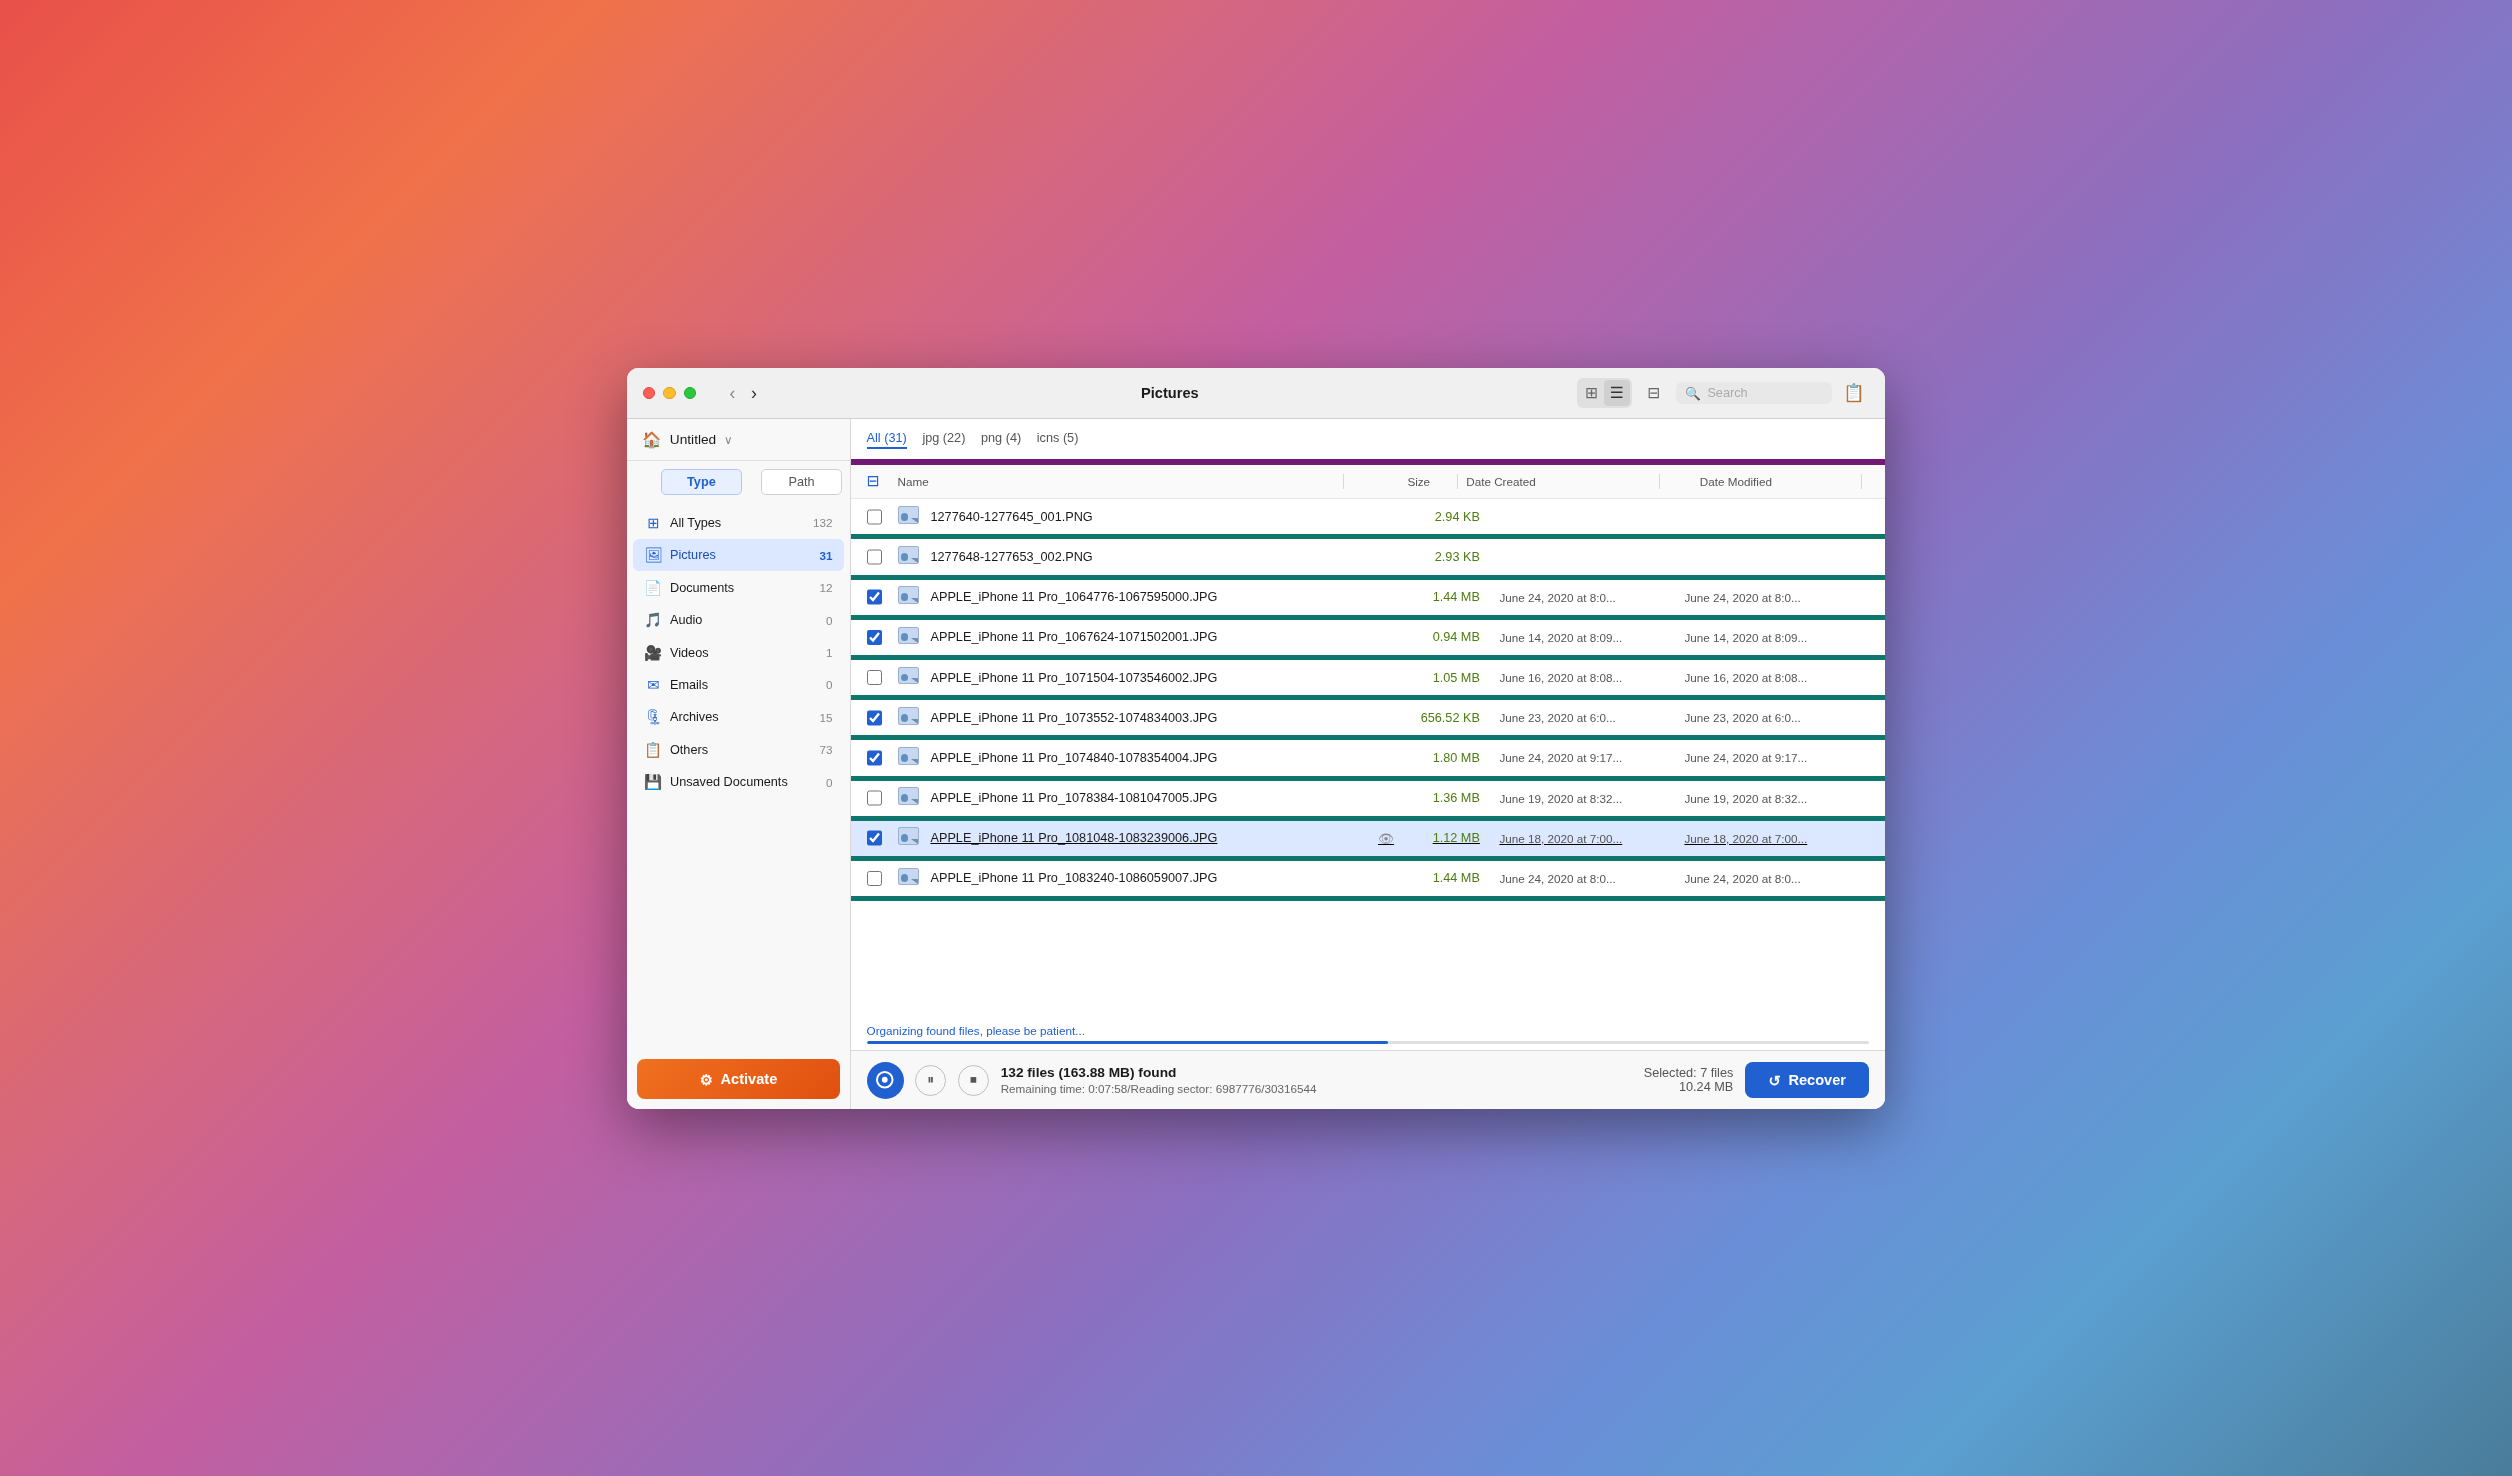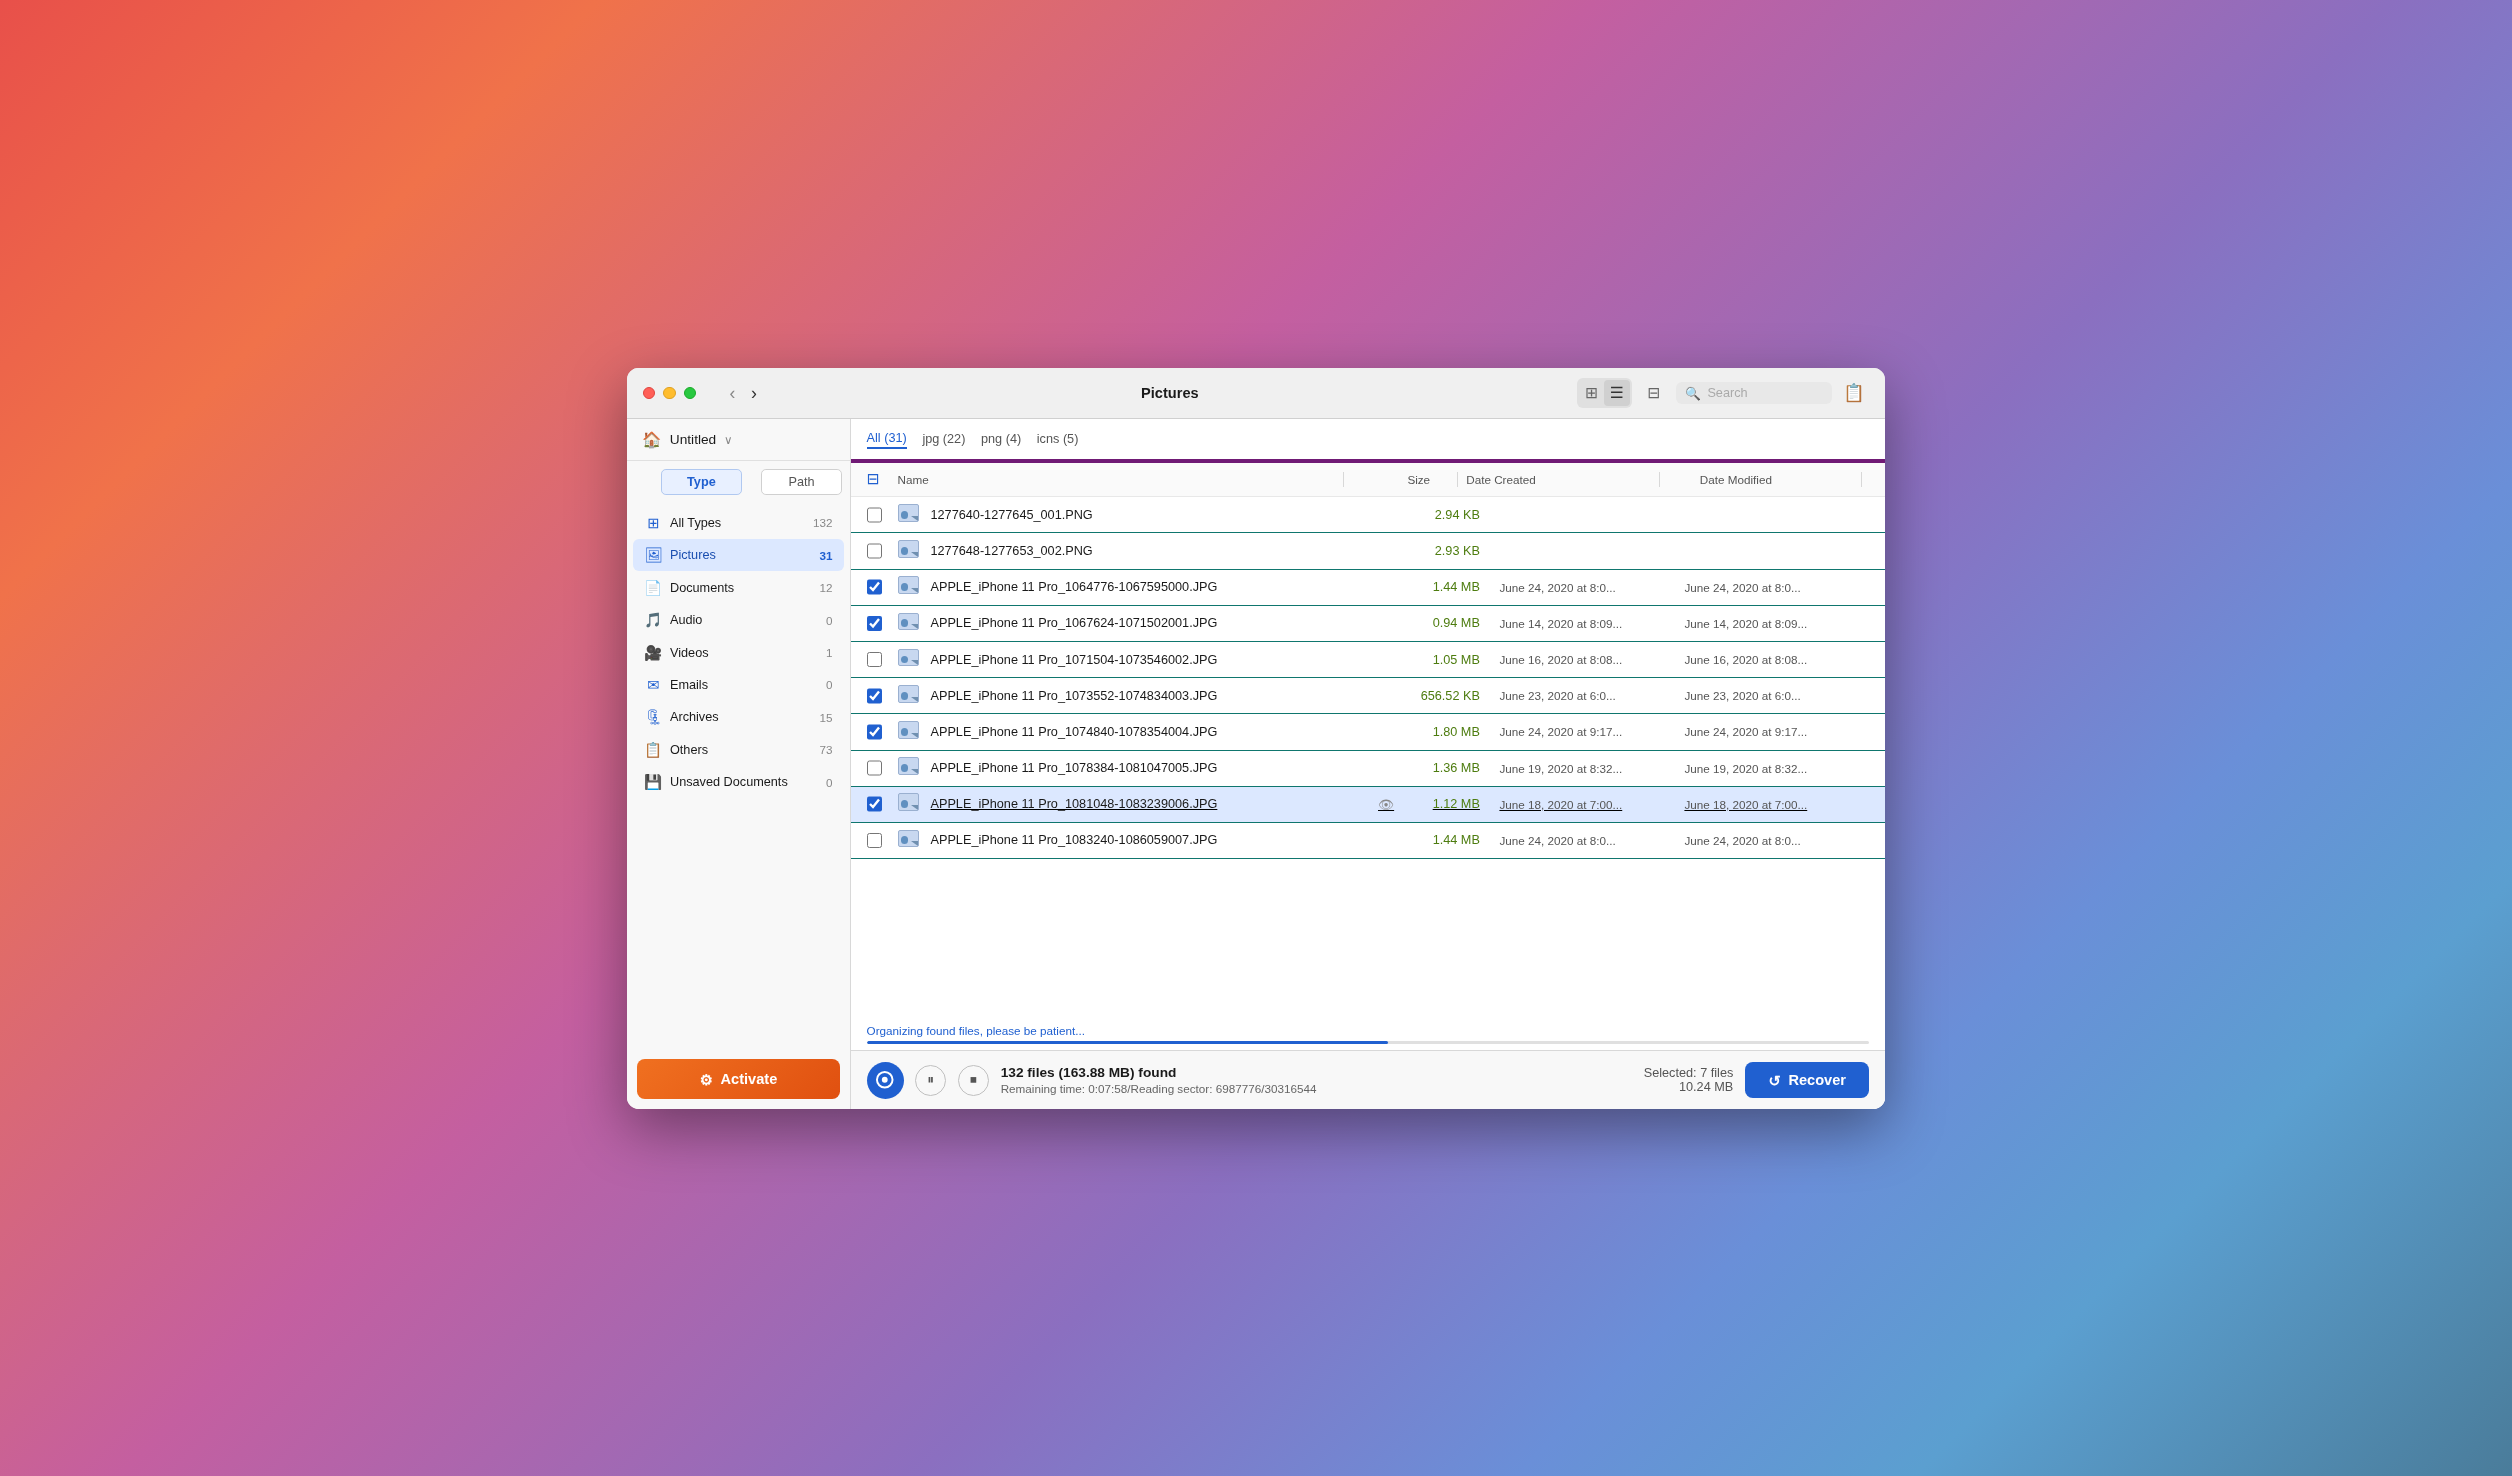--- a/index.html
+++ b/index.html
@@ -221,23 +221,22 @@
       flex: 1;
       display: flex;
       flex-direction: column;
       overflow: hidden;
       background: #fff;
     }
     .file-tabs {
       padding: 9.8px 15.6px;
       display: flex;
       gap: 15.6px;
-      border-bottom: 4px solid #701a75;
-      flex-shrink: 0;
-      align-items: center;
+      border-bottom: 6px solid #701a75;
+      flex-shrink: 0;
     }
     .file-tab {
       font-size: 12.7px;
       color: #555;
       cursor: pointer;
       padding: 2px 0;
     }
     .file-tab.active {
       color: #2060d0;
       border-bottom: 2px solid #2060d0;
@@ -258,21 +257,21 @@
     .col-modified { width: 185px; font-size: 11.7px; color: #555; font-weight: 500; padding-left: 32px; }
     .divider { width: 1px; background: #d8d8d8; height: 15.6px; margin: 0 7.8px; flex-shrink: 0; }
     .file-rows {
       flex: 1;
       overflow-y: auto;
     }
     .file-row {
       display: flex;
       align-items: center;
       padding: 6.8px 15.6px;
-      border-bottom: 1px solid #0f766e;
+      border-bottom: 5px solid #0f766e;
       cursor: pointer;
     }
     .file-row.selected { background: #dce8ff; text-decoration: underline; }
     .row-check { width: 31px; flex-shrink: 0; display: flex; align-items: center; }
     .row-checkbox {
       width: 15.6px;
       height: 15.6px;
       accent-color: #2060d0;
     }
     .row-icon { width: 27px; flex-shrink: 0; font-size: 15.6px; margin-right: 5.9px; }

